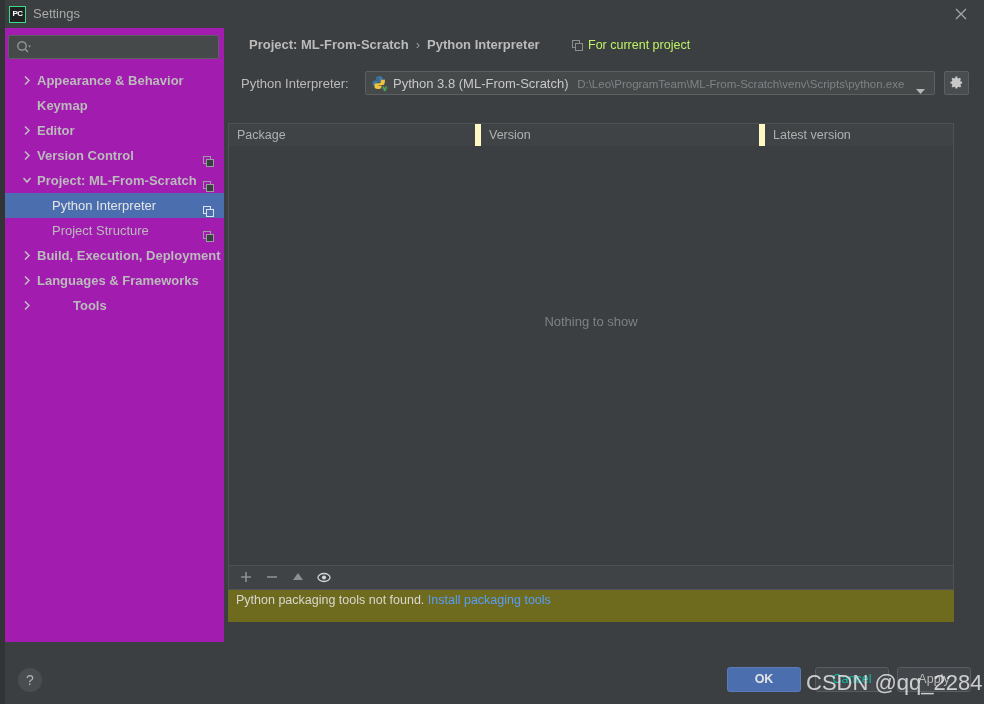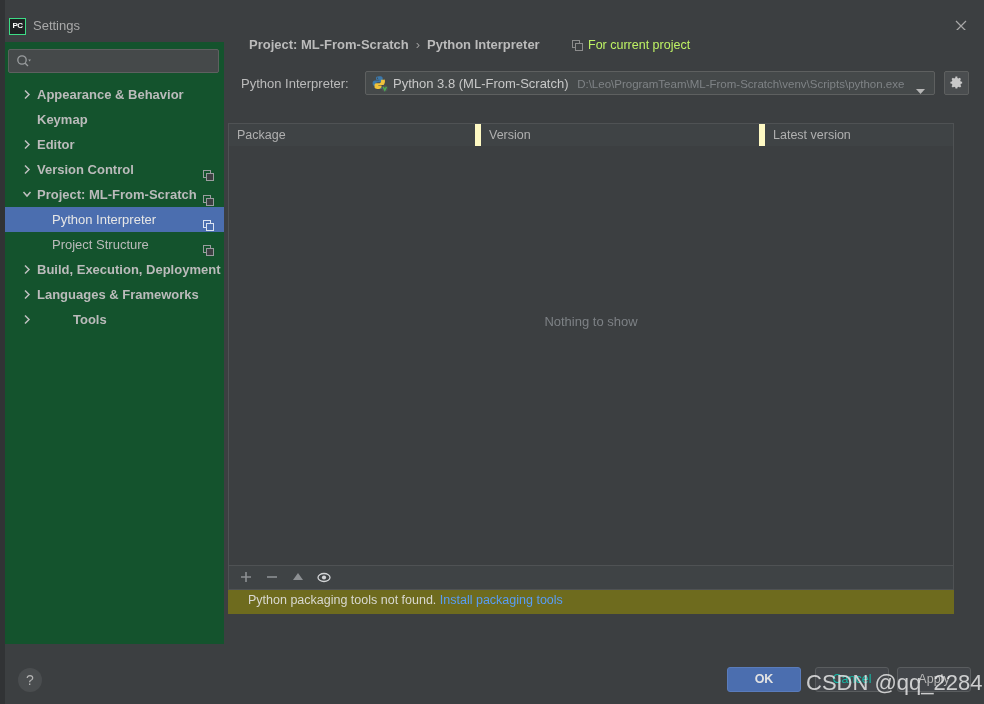--- a/index.html
+++ b/index.html
@@ -20,21 +20,20 @@
     background: #313335;
   }
   .dialog {
     position: absolute; left: 5px; top: 0; width: 979px; height: 704px;
     background: #3c3f41;
   }
   
   .titlebar {
     position: absolute; left: 0; top: 0; width: 979px; height: 30px;
     background: #3c3f41;
-    margin-top: 12px;
   }
   .pc-logo {
     position: absolute; left: 4px; top: 6px; width: 17px; height: 17px;
     background: #1f2123;
     border: 1.5px solid #3ddb85;
     box-sizing: border-box;
     color: #ffffff; font-size: 8px; font-weight: bold;
     line-height: 14px; text-align: center; letter-spacing: -0.5px;
     font-family: "Liberation Sans", sans-serif;
   }
@@ -42,22 +41,22 @@
     position: absolute; left: 28px; top: 6px;
     font-size: 13px; color: #a9a9a9;
   }
   .close-btn {
     position: absolute; right: 0px; top: 0px; width: 46px; height: 30px;
     cursor: pointer;
   }
   .close-btn svg { position: absolute; left: 17px; top: 8px; }
   
   .sidebar {
-    position: absolute; left: 0; top: 42px; width: 219px; height: 614px;
-    background: #14532d;
+    position: absolute; left: 0; top: 28px; width: 219px; height: 614px;
+    background: #a21caf;
   }
   .search-wrap {
     position: absolute; left: 3px; top: 7px; width: 211px; height: 24px;
   }
   .search-box {
     width: 211px; height: 24px; box-sizing: border-box;
     background: #45494a; border: 1px solid #5e6060;
     border-radius: 2px;
   }
   .search-icon { position: absolute; left: 8px; top: 5px; }
@@ -136,24 +135,24 @@
   .nothing {
     position: absolute; left: 0; top: 168px; width: 724px;
     text-align: center; font-size: 13px; color: #7d8185;
   }
   .tbar {
     position: absolute; left: 0; bottom: 0; width: 724px; height: 23px;
     background: #3f4345; border-top: 1px solid #4f5254;
   }
   .tbar-btn { position: absolute; top: 0; width: 26px; height: 23px; cursor: pointer; }
   .warn-bar {
-    position: absolute; left: 4px; top: 560px; width: 726px; height: 24px;
+    position: absolute; left: 4px; top: 560px; width: 726px; height: 32px;
     box-sizing: border-box;
     background: #6e6b1e; color: #d8d8d0; font-size: 12.5px;
-    line-height: 21px; padding-left: 20px;
+    line-height: 21px; padding-left: 8px;
   }
   .warn-link { color: #589df6; cursor: pointer; }
   
   .footer {
     position: absolute; left: 0; top: 644px; width: 979px; height: 60px;
     background: #3c3f41;
   }
   .help-btn {
     position: absolute; left: 13px; top: 24px; width: 24px; height: 24px;
     border-radius: 50%; background: #4a4d4f;

